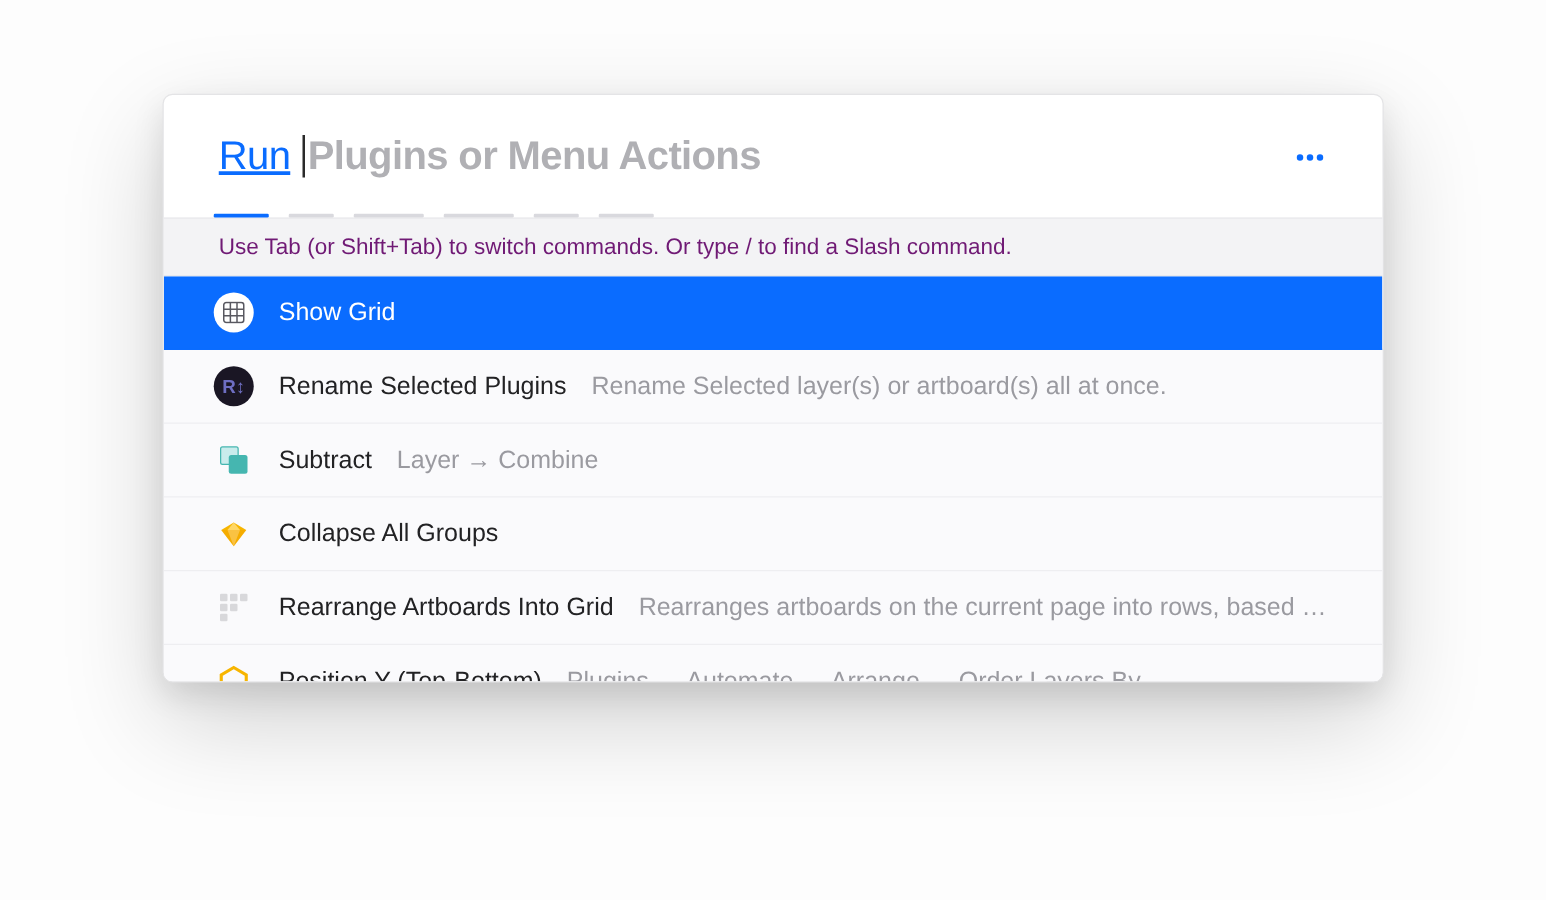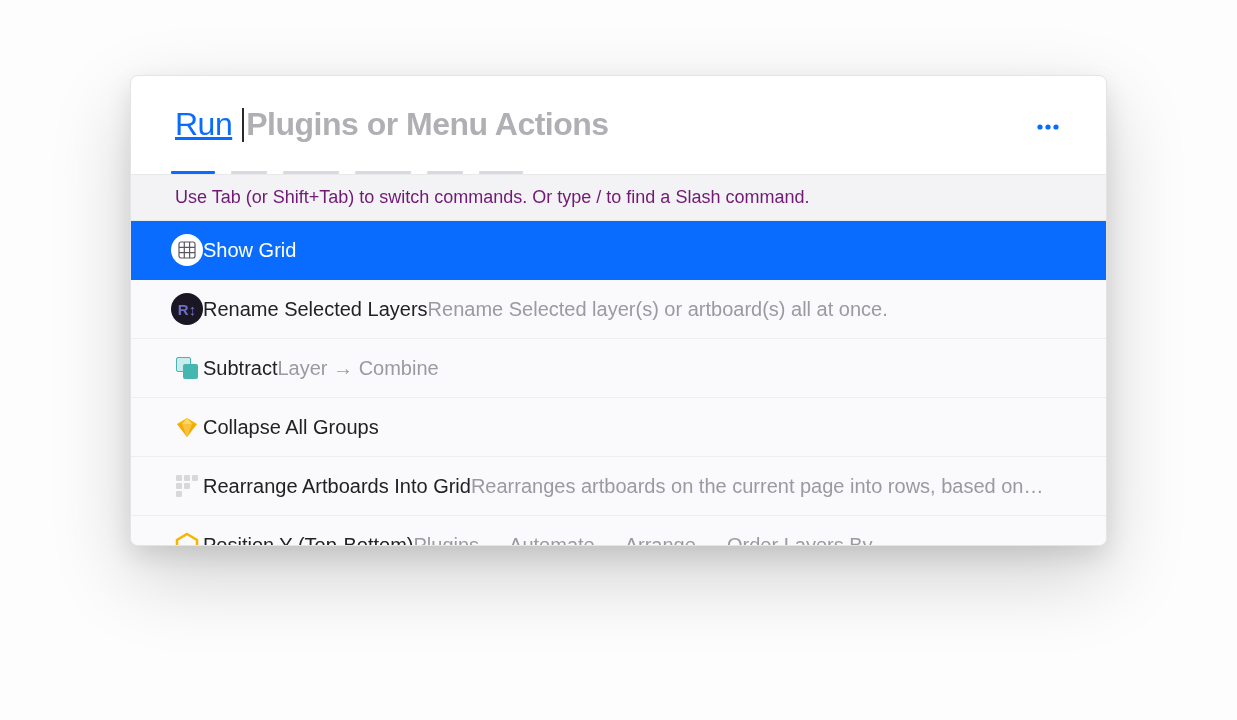--- a/index.html
+++ b/index.html
@@ -107,20 +107,21 @@
     overflow: hidden;
     background: #fafafc;
   }
   .row {
     display: flex;
     align-items: center;
     height: 59px;
     padding: 0 40px;
     border-bottom: 1px solid #eeeef1;
     cursor: pointer;
+    gap: 20px;
   }
   .row.selected {
     background: #0a6cff;
     border-bottom-color: #0a6cff;
   }
   .row .icon-slot {
     width: 32px;
     height: 32px;
     flex: 0 0 32px;
     display: flex;
@@ -211,21 +212,21 @@
               <line x1="1" y1="11.6" x2="17" y2="11.6" stroke-width="1.2"></line>
             </svg>
           </div>
         </div>
         <span class="title">Show Grid</span>
       </div>
       <div class="row">
         <div class="icon-slot">
           <div class="ic-rename">R↕</div>
         </div>
-        <span class="title">Rename Selected Layers</span>
+        <span class="title">Rename Selected Plugins</span>
         <span class="desc">Rename Selected layer(s) or artboard(s) all at once.</span>
       </div>
       <div class="row">
         <div class="icon-slot">
           <div class="ic-subtract">
             <div class="sq a"></div>
             <div class="sq b"></div>
           </div>
         </div>
         <span class="title">Subtract</span>

